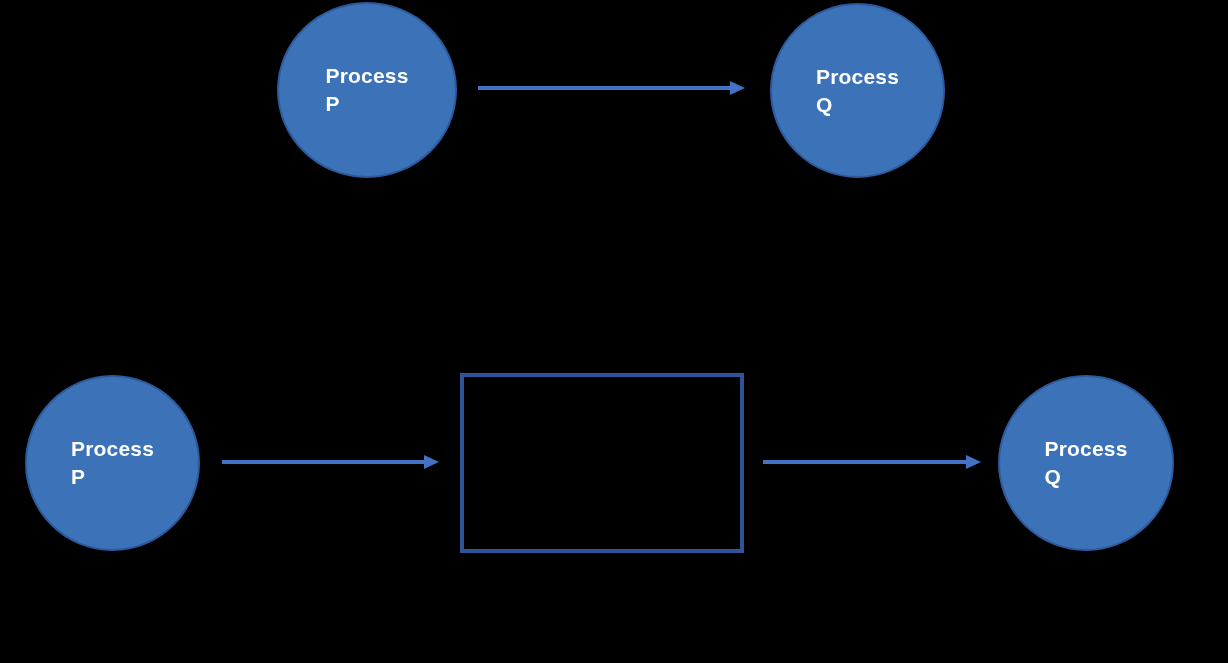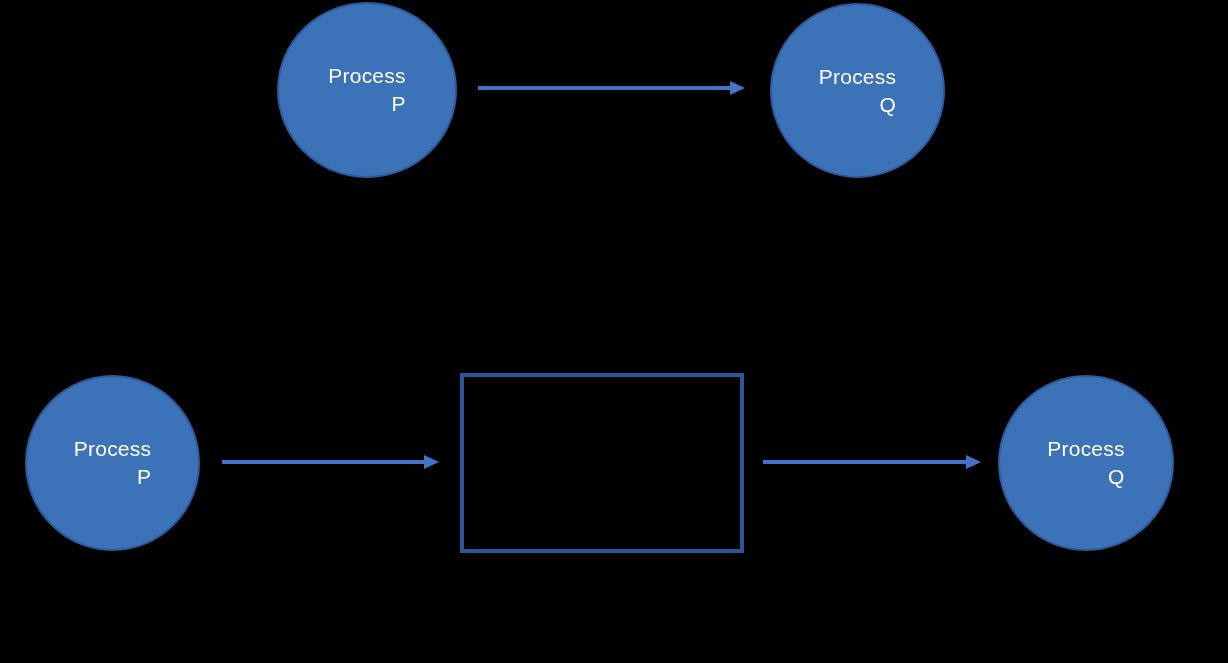--- a/index.html
+++ b/index.html
@@ -22,23 +22,24 @@
     border: 2px solid var(--node-border, #2D5A9C);
     box-sizing: border-box;
     display: flex;
     align-items: center;
     justify-content: center;
   }
   .node-label {
     color: var(--label-text, #FFFFFF);
     font-size: 21px;
     line-height: 1.32;
-    text-align: right;
+    text-align: left;
     white-space: pre-line;
     letter-spacing: 0.2px;
+    font-weight: bold;
   }
   .node-top-p    { left: 277px; top: 2px;   width: 180px; height: 176px; }
   .node-top-q    { left: 770px; top: 3px;   width: 175px; height: 175px; }
   .node-bottom-p { left: 25px;  top: 375px; width: 175px; height: 176px; }
   .node-bottom-q { left: 998px; top: 375px; width: 176px; height: 176px; }
 
   .arrow-line {
     position: absolute;
     height: 4px;
     background: var(--arrow, #4472C4);

